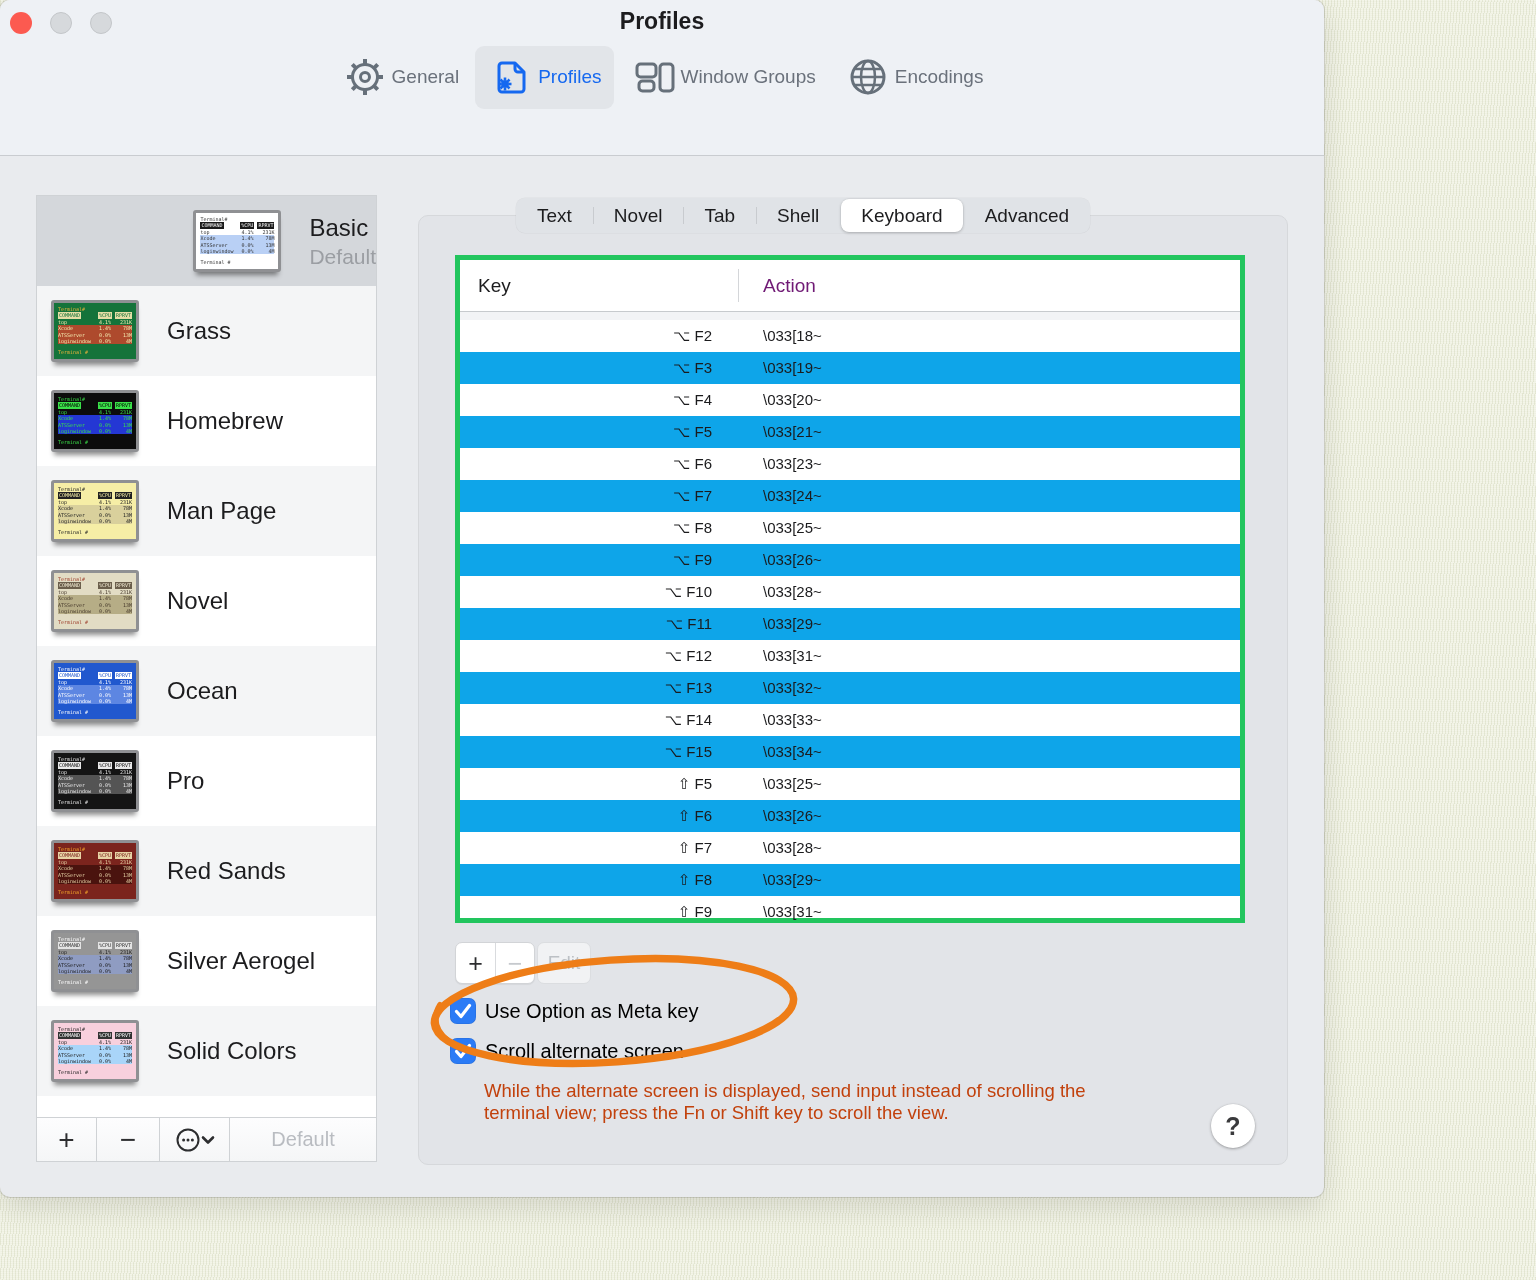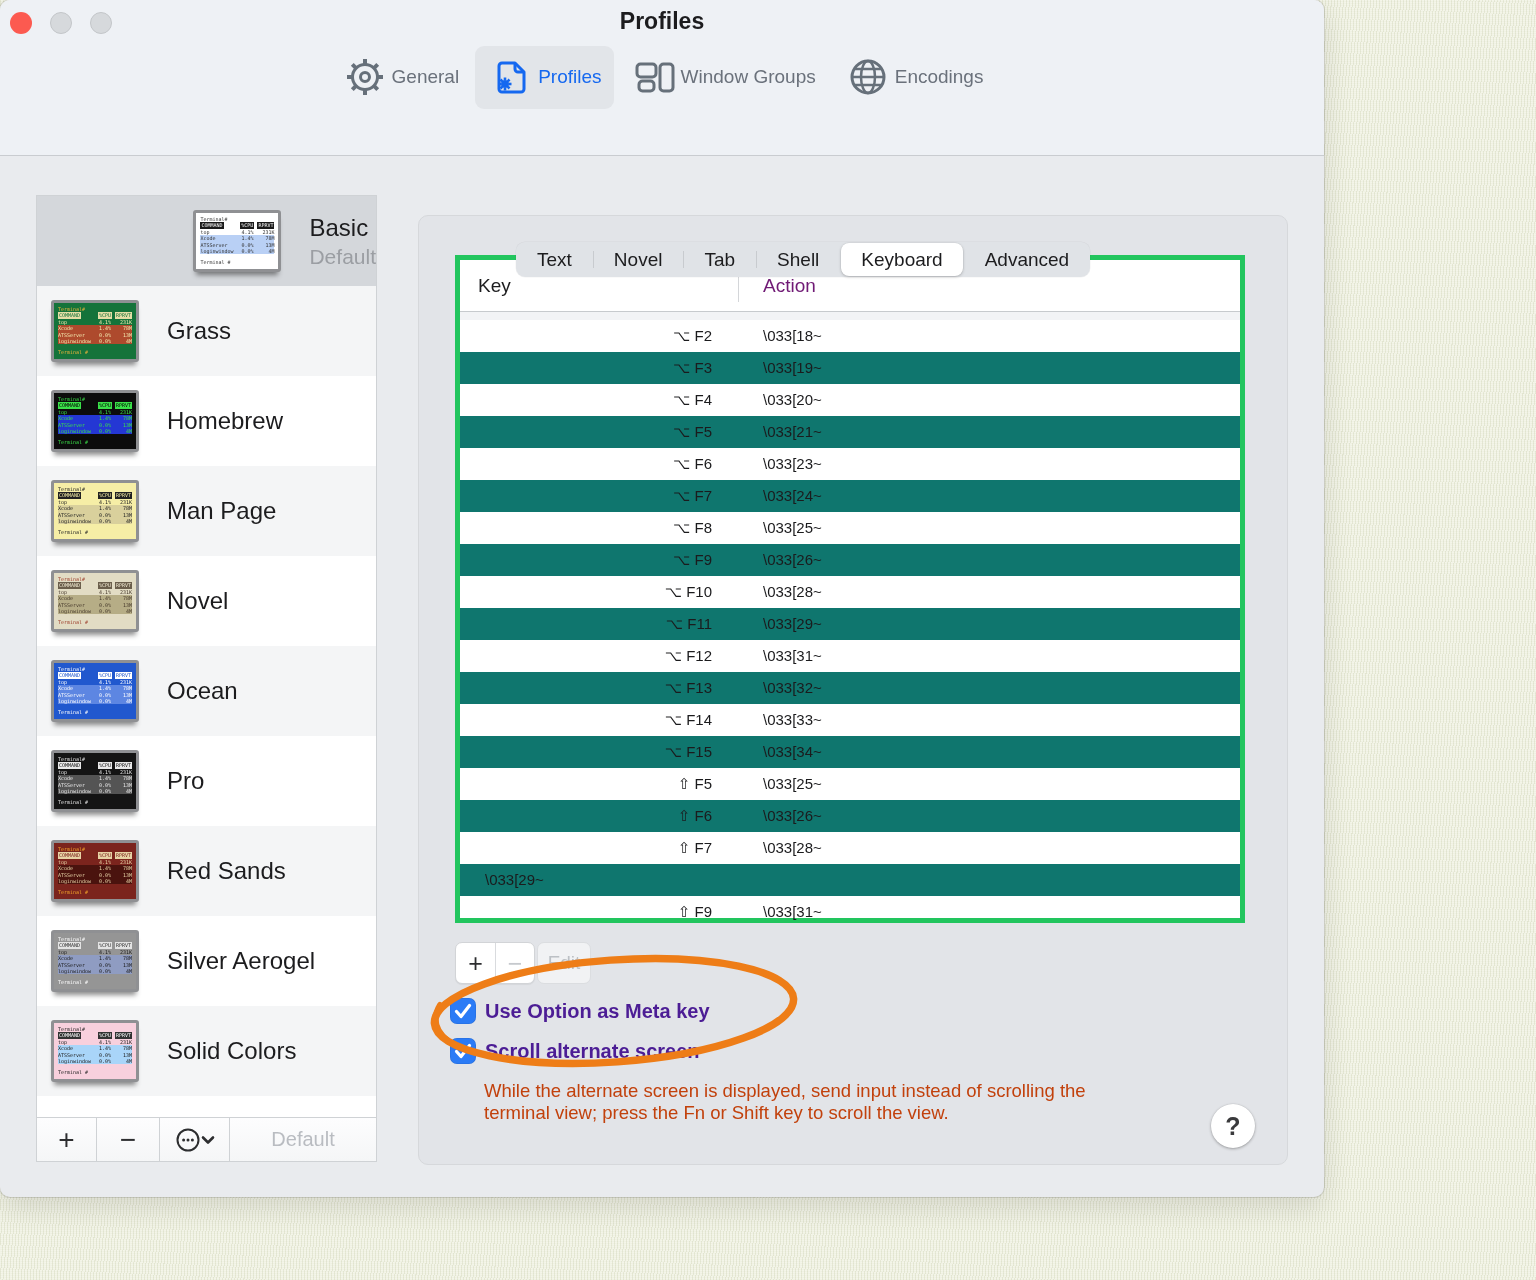--- a/index.html
+++ b/index.html
@@ -87,21 +87,21 @@
   .sbtn.default { flex:1; border-right:none; color:#b9bcc1; font-size:20px; }
 
   
   .groupbox {
     position:absolute; left:418px; top:215px; width:870px; height:950px;
     background:#e2e4e8; border:1px solid #d6d8db; border-radius:10px;
   }
   .segmented {
     position:absolute; left:516px; top:198px; height:35px;
     display:flex; background:#e0e3e7; border-radius:9px;
-    box-shadow:0 0 0 0.5px rgba(0,0,0,0.05); z-index:5;margin-top:44px;
+    box-shadow:0 0 0 0.5px rgba(0,0,0,0.05); z-index:5;
   }
   .seg { padding:0 21px; font-size:19px; color:#1c1c1e; line-height:35px; position:relative; }
   .seg:not(:first-child)::before {
     content:""; position:absolute; left:0; top:9px; bottom:9px; width:1px; background:#c8cbcf;
   }
   .seg.active {
     background:#ffffff; border-radius:8px; margin:1px; line-height:33px; padding:0 20px;
     box-shadow:0 1px 3px rgba(0,0,0,0.22), 0 0 0 0.5px rgba(0,0,0,0.05);
   }
   .seg.active::before, .seg.active + .seg::before { display:none; }
@@ -110,21 +110,21 @@
   .table {
     position:absolute; left:455px; top:255px; width:790px; height:668px;
     background:#fff; border:5px solid #22c55e;
   }
   .thead { height:52px; position:relative; border-bottom:1px solid #c7cacd; }
   .th-key { position:absolute; left:18px; top:0; line-height:52px; font-size:19px; color:#1c1c1e; }
   .th-sep { position:absolute; left:278px; top:9px; bottom:9px; width:1px; background:#d4d6d9; }
   .th-action { position:absolute; left:303px; top:0; line-height:52px; font-size:19px; color:#701a75; }
   .sliver { height:8px; background:#f2f3f5; }
   .trow { height:32px; display:flex; font-size:15px; color:#1b1b1d; line-height:32px; }
-  .trow.alt { background:#0f766e; }
+  .trow.alt { background:#0ea5e9; }
   .td-key { width:278px; text-align:right; padding-right:26px; }
   .td-action { padding-left:25px; }
 
   
   .btn-pair {
     position:absolute; left:455px; top:942px; height:42px; display:flex;
     border:1px solid #d2d4d7; border-radius:7px; background:#fff;
     box-shadow:0 1px 1px rgba(0,0,0,0.06);
   }
   .bp { width:39px; display:flex; align-items:center; justify-content:center; font-size:25px; color:#2c2d2f; }
@@ -134,21 +134,21 @@
     border:1px solid #dbdde0; border-radius:7px; background:rgba(255,255,255,0.5);
     color:#bcc0c5; font-size:19px; display:flex; align-items:center; justify-content:center;
   }
   .opts { position:absolute; left:450px; top:996px; }
   .opt { display:flex; align-items:center; height:30px; margin-bottom:10px; }
   .cb {
     width:26px; height:26px; border-radius:7px; background:#2b7bf6; flex:none;
     display:flex; align-items:center; justify-content:center;
     box-shadow:inset 0 0 0 0.5px rgba(0,0,0,0.12);
   }
-  .opt-label { margin-left:9px; font-size:20px; color:#4c1d95; white-space:nowrap;font-weight:bold; }
+  .opt-label { margin-left:9px; font-size:20px; color:#000000; white-space:nowrap; }
   .helptext {
     position:absolute; left:484px; top:1080px; width:672px;
     font-size:18.5px; line-height:21.5px; color:#c2410c;
   }
   .helpbtn {
     position:absolute; left:1211px; top:1104px; width:44px; height:44px; border-radius:50%;
     background:#fff; box-shadow:0 1px 3px rgba(0,0,0,0.3), 0 0 0 0.5px rgba(0,0,0,0.06);
     display:flex; align-items:center; justify-content:center;
     font-size:25px; font-weight:600; color:#3a3a3c;
   }
@@ -715,20 +715,21 @@
   </div>
         <div class="trow alt">
     <span class="td-key">⇧ F6</span>
     <span class="td-action">\033[26~</span>
   </div>
         <div class="trow">
     <span class="td-key">⇧ F7</span>
     <span class="td-action">\033[28~</span>
   </div>
         <div class="trow alt">
+    <span class="td-key">⇧ F8</span>
     <span class="td-action">\033[29~</span>
   </div>
         <div class="trow">
     <span class="td-key">⇧ F9</span>
     <span class="td-action">\033[31~</span>
   </div>
       </div>
   </div>
 
   <div class="btn-pair">

